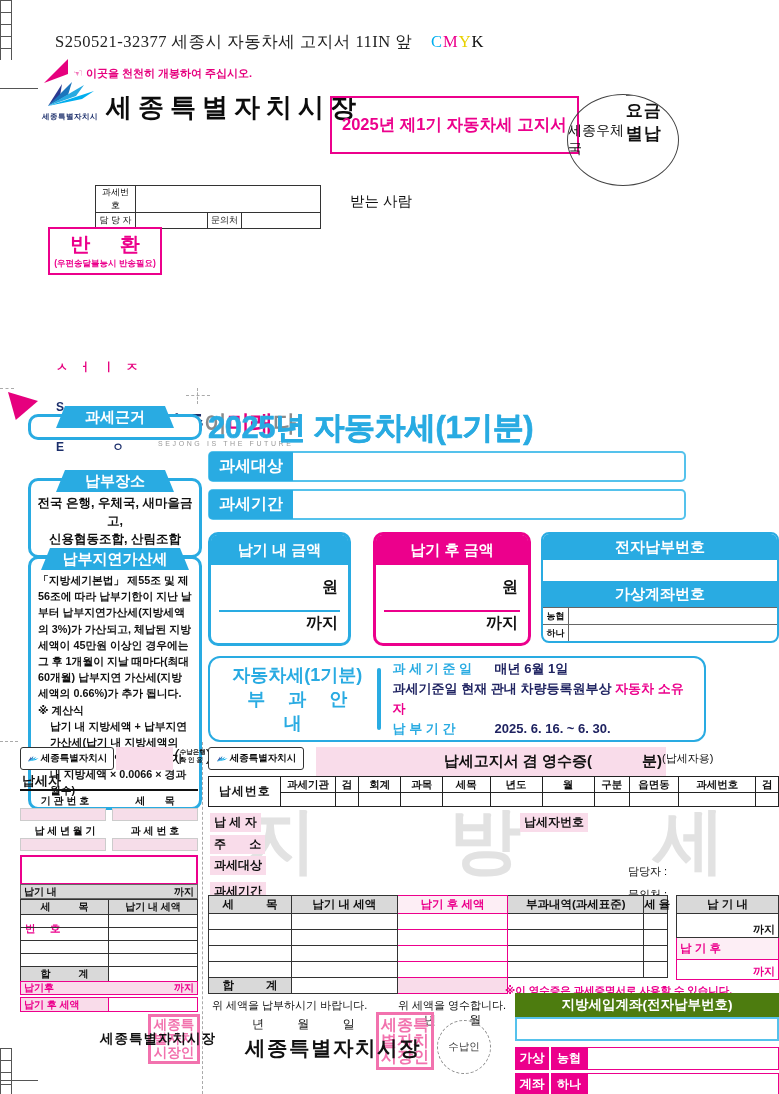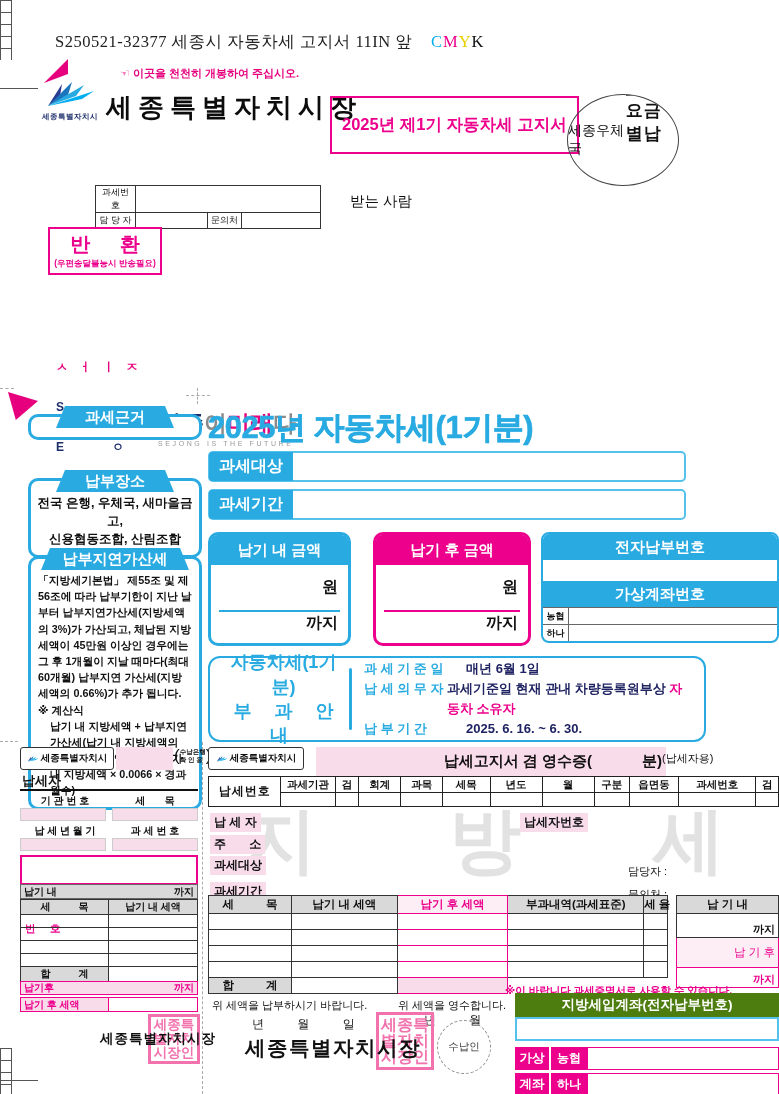--- a/index.html
+++ b/index.html
@@ -11,21 +11,21 @@
   
   .ladder { width:12px; background:repeating-linear-gradient(to bottom,#555 0 1px,transparent 1px 12px); border-left:1px solid #555; border-right:1px solid #555; }
   .tick { height:1px; background:#555; }
   .dash-h { border-top:1.5px dashed #aaa; }
   .dash-v { border-left:1.5px dashed #aaa; }
 
   .serifline { font-family:"Liberation Serif","DejaVu Serif",serif; font-size:16.5px; letter-spacing:.5px; color:#222; }
   .cy{color:#00aeef}.ma{color:#ec008c}.ye{color:#e8d100}.bk{color:#111}
 
   .tri { background:#e6007e; }
-  .opennote { color:#e6007e; font-size:11px; font-weight:bold;margin-left:47px; }
+  .opennote { color:#e6007e; font-size:11px; font-weight:bold; }
 
   .mayor-title { font-size:26px; font-weight:800; letter-spacing:6px; color:#0c0c0c; }
   .badge { border:2.5px solid #ec008c; color:#ec008c; font-size:16.5px; font-weight:800; padding:16px 10px; }
   .stamp-circle { width:112px; height:92px; border:1.5px solid #444; border-radius:50%; display:flex; flex-direction:row; overflow:hidden; }
   .stamp-circle .t { flex:1.1; display:flex; align-items:center; justify-content:center; font-size:14px; }
   .stamp-circle .b { flex:1; border-top:1.5px solid #444; display:flex; align-items:flex-start; justify-content:center; font-size:17px; font-weight:800; letter-spacing:1px; padding-top:3px; }
 
   table.info { border-collapse:collapse; font-size:9px; }
   table.info th, table.info td { border:1px solid #333; height:16px; padding:0 2px; font-weight:normal; text-align:left; }
   table.info th { text-align:center; }
@@ -105,21 +105,21 @@
   table.mainT .mg { border:1.2px solid #ec008c; }
   table.mainT th.mg { background:#fdeef5; color:#ec008c; }
   table.mainT .tot { background:#d9d9d9; font-size:11.5px; font-weight:800; text-align:center; white-space:pre; }
   table.mainT .totpink { background:#f9dcea; }
   table.mainT .noborder { border:none; }
 
   table.sideT { border-collapse:collapse; table-layout:fixed; width:103px; }
   table.sideT th, table.sideT td { padding:0 3px; }
   table.sideT .g { background:#d9d9d9; border:1px solid #333; height:18px; font-size:11.5px; font-weight:800; text-align:center; }
   table.sideT .w { border:1px solid #333; height:24px; font-size:11px; font-weight:800; text-align:right; vertical-align:bottom; }
-  table.sideT .pgh { background:#fdeef5; border:1.2px solid #ec008c; color:#ec008c; height:30px; font-size:11.5px; font-weight:400; text-align:right; }
+  table.sideT .pgh { background:#fdeef5; border:1.2px solid #ec008c; color:#ec008c; height:22px; font-size:11.5px; font-weight:700; text-align:left; }
   table.sideT .pw { border:1.2px solid #ec008c; color:#ec008c; height:20px; font-size:11px; font-weight:800; text-align:right; vertical-align:bottom; }
 
   .note-mg { color:#ec008c; font-size:10.5px; font-weight:800; }
   .acct-hd { background:#4d7c0f; color:#fff; font-size:13.5px; font-weight:800; display:flex; align-items:center; justify-content:center; }
   .acct-box { border:2px solid #55c2ec; background:#fff; }
   .vrow { display:flex; height:23px; margin-bottom:3px; }
   .vrow .c1 { width:34px; background:#ec008c; color:#fff; font-size:12.5px; font-weight:800; display:flex; align-items:center; justify-content:center; }
   .vrow .c2 { width:36px; background:#ec008c; color:#fff; font-size:12px; font-weight:800; display:flex; align-items:center; justify-content:center; margin-left:2px; }
   .vrow .c3 { flex:1; border:1.2px solid #ec008c; background:#fff; }
   .seal { border:1.5px dashed #888; border-radius:50%; display:flex; align-items:center; justify-content:center; font-size:10.5px; color:#333; }
@@ -271,21 +271,20 @@
       <div>자동차세(1기분)</div>
       <div style="letter-spacing:9px;text-indent:9px">부 과 안 내</div>
     </div>
     <div class="vdiv"></div>
     <div>
       <div class="grow">
         <span class="gl">과 세 기 준 일</span>
         <span class="gv">매년 6월 1일</span>
       </div>
       <div class="grow">
-        <span class="gl">납 세 의 무 자</span>
         <span class="gv"><span>과세기준일 현재 관내 차량등록원부상 </span><span class="hl">자동차 소유자</span></span>
       </div>
       <div class="grow">
         <span class="gl">납 부 기 간</span>
         <span class="gv">2025. 6. 16. ~ 6. 30.</span>
       </div>
     </div>
   </div>
 
   <div class="abs logobox" style="left:20px;top:747px;width:94px;height:23px">
@@ -492,21 +491,21 @@
         </tr>
     <tr>
           <td class="pgh">납 기 후</td>
         </tr>
     <tr>
           <td class="pw">까지</td>
         </tr>
   </tbody>
     </table>
 
-  <div class="abs note-mg" style="left:505px;top:984px">※이 바랍니다 과세증명서로 사용할 수 있습니다.</div>
+  <div class="abs note-mg" style="left:505px;top:984px">※이 영수증은 과세증명서로 사용할 수 있습니다.</div>
   <div class="abs" style="left:212px;top:998px;font-size:11px">위 세액을 납부하시기 바랍니다.</div>
   <div class="abs" style="left:398px;top:998px;font-size:11px">위 세액을 영수합니다.</div>
   <div class="abs pre" style="left:252px;top:1016px;font-size:12px">년          월          일</div>
   <div class="abs pre" style="left:424px;top:1012px;font-size:12px">년          월          일</div>
 
   <div class="abs" style="left:245px;top:1034px;font-size:20.5px;font-weight:800;letter-spacing:1.5px;z-index:3">세종특별자치시장</div>
   <div class="abs stamp" style="left:376px;top:1012px;width:58px;height:58px;font-size:16px;line-height:1.02;border-width:3.5px;z-index:2">
     <div>세종특</div>
     <div>별자치</div>
     <div>시장인</div>

